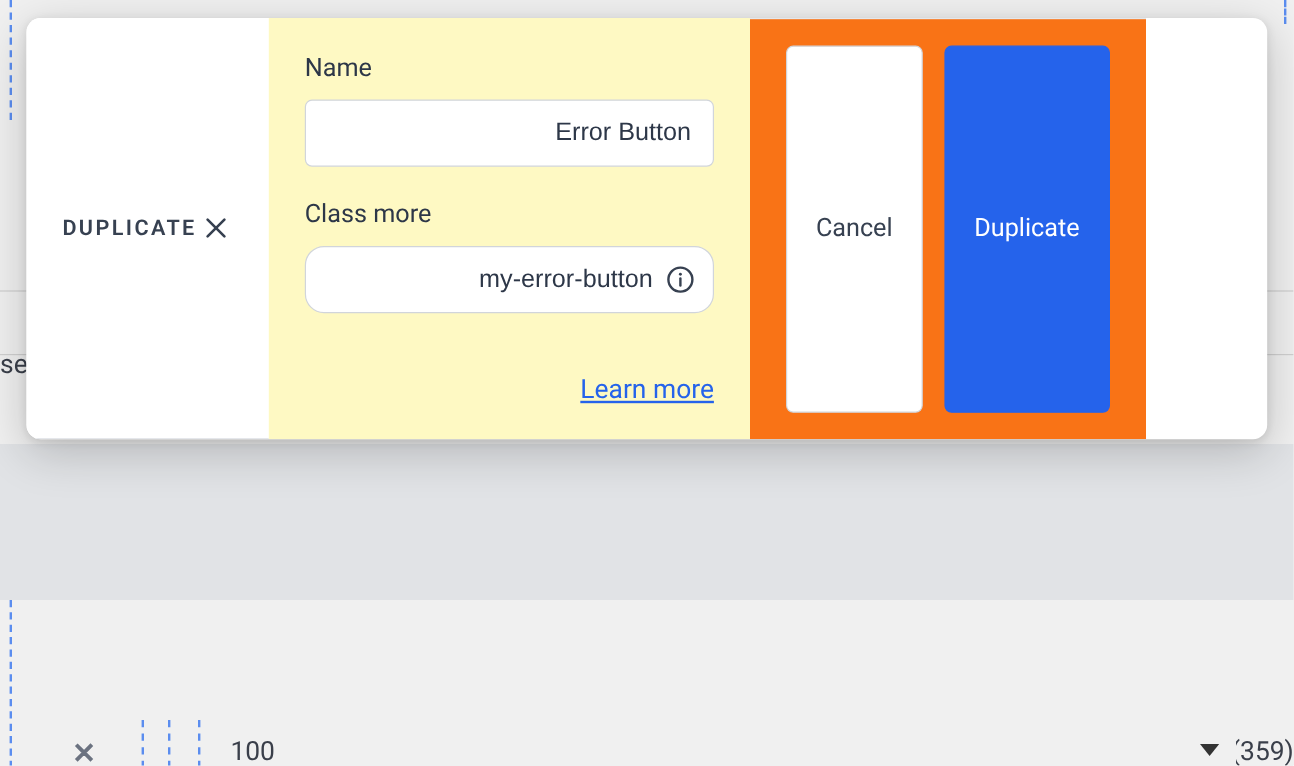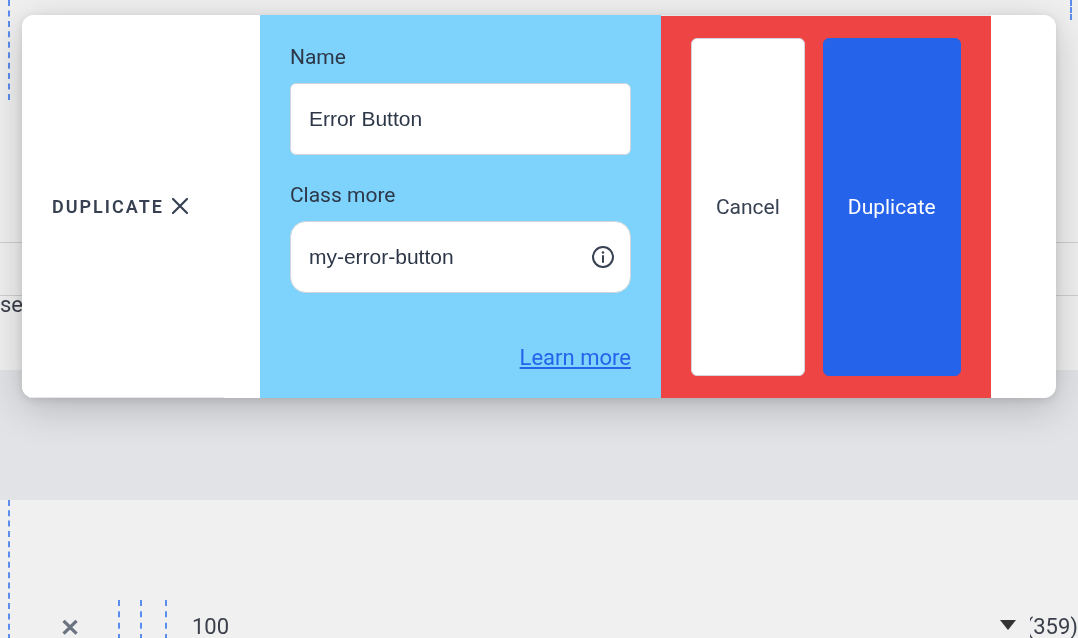--- a/index.html
+++ b/index.html
@@ -111,46 +111,46 @@
     }
 
     .close-btn svg {
       width: 24px;
       height: 24px;
       stroke: #374151;
       stroke-width: 2.2;
     }
 
     .modal-body {
-      background: #7dd3fc;
+      background: #fef9c3;
       padding: 30px 30px 20px 30px;
-      margin-left: 36px;
     }
 
     .field-group {
       margin-bottom: 28px;
     }
 
     .field-label {
       font-size: 21px;
       color: #2d3748;
       margin-bottom: 14px;
       display: block;
     }
 
     .text-input {
       width: 100%;
-      height: 72px;
+      height: 56px;
       padding: 0 18px;
       font-size: 21px;
       color: #2d3748;
       background: #fff;
       border: 1px solid #d1d5db;
       border-radius: 6px;
       outline: none;
+      text-align: right;
     }
 
     .input-wrapper {
       position: relative;
     }
 
     .input-info-icon {
       position: absolute;
       right: 16px;
       top: 50%;
@@ -178,21 +178,21 @@
       font-size: 22px;
       text-decoration: underline;
       cursor: pointer;
     }
 
     .modal-footer {
       display: flex;
       justify-content: flex-end;
       gap: 18px;
       padding: 22px 30px;
-      background: #ef4444;
+      background: #f97316;
       border-top: 1px solid #e5e7eb;
     }
 
     .btn {
       font-size: 21px;
       padding: 12px 24px;
       border-radius: 6px;
       cursor: pointer;
       border: 1px solid transparent;
       font-family: inherit;

